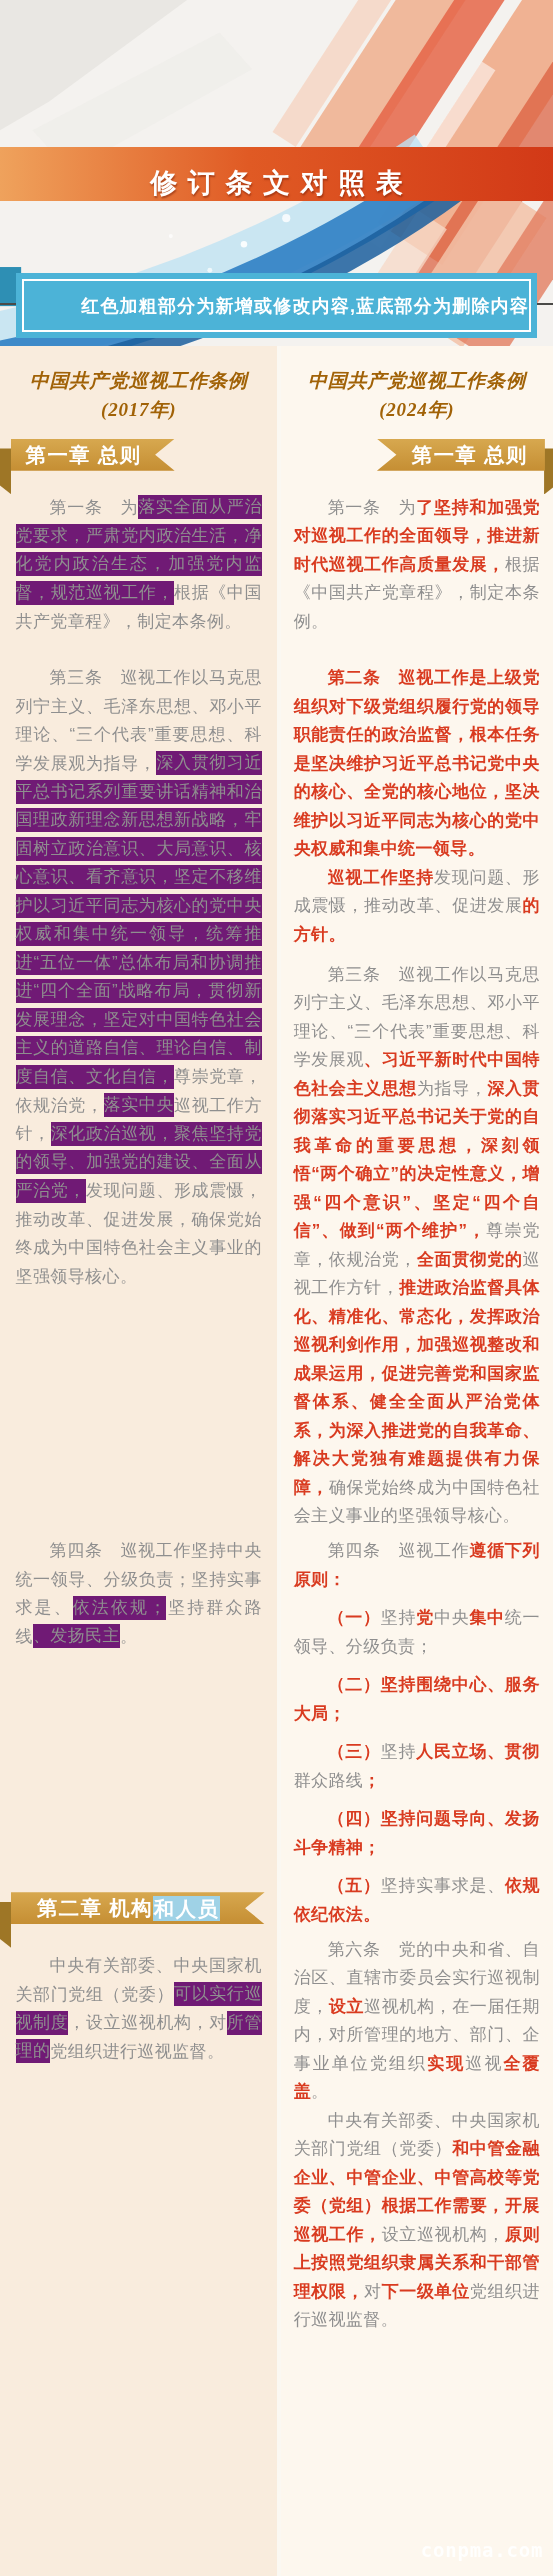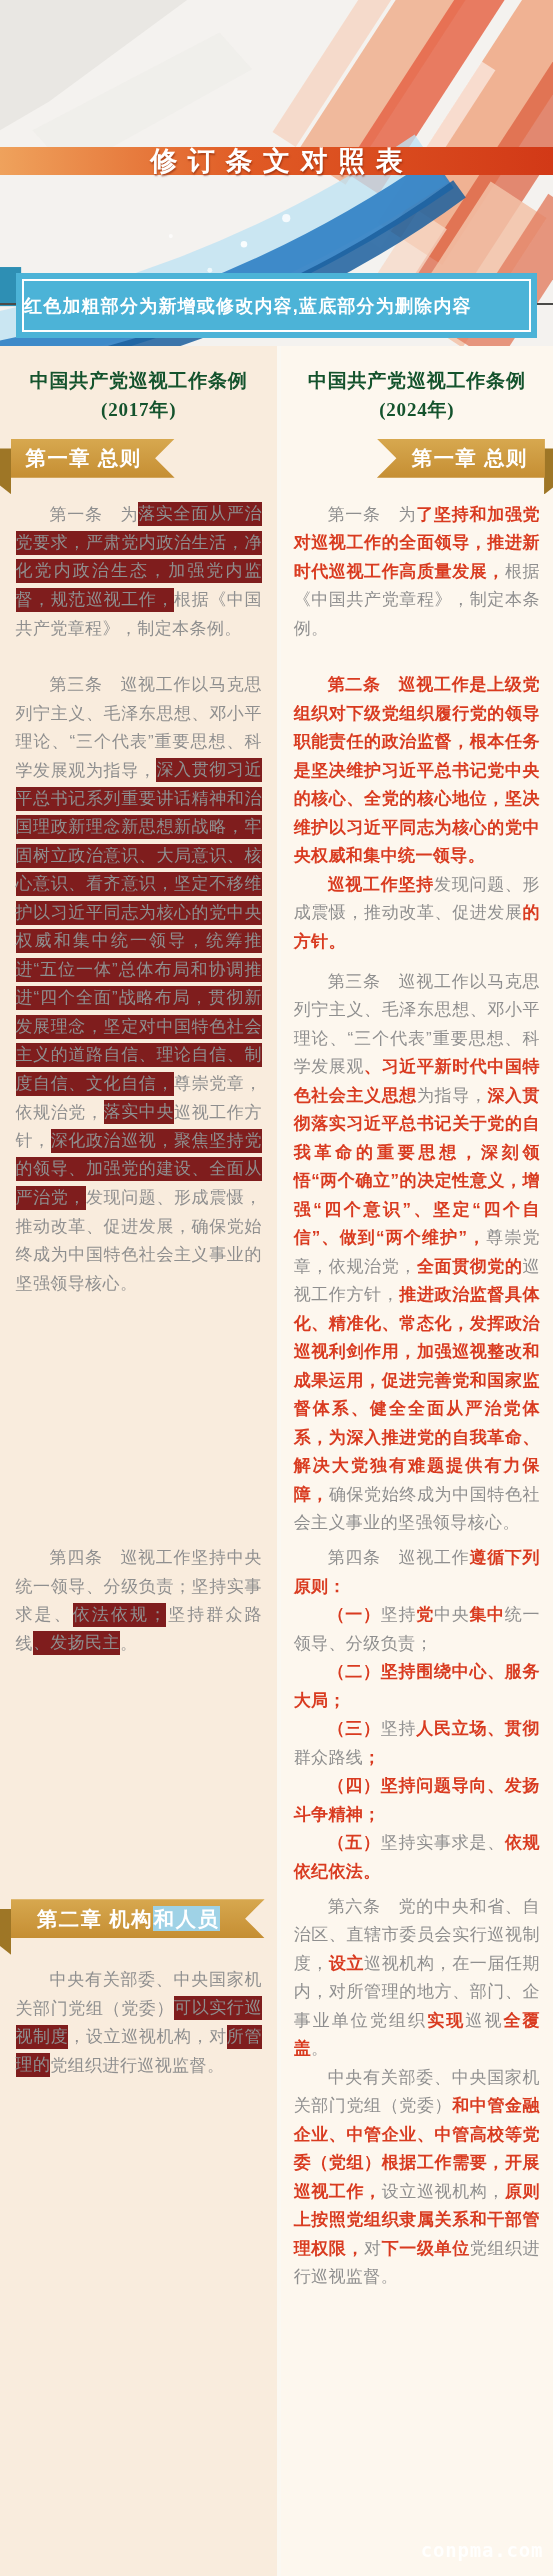--- a/index.html
+++ b/index.html
@@ -10,50 +10,50 @@
   
   .hero{position:relative;height:346px;background:#f4f2ef;overflow:hidden;}
   .deco{position:absolute;left:0;top:0;width:553px;height:346px;}
   .title{
     position:absolute;top:47px;left:0;right:0;margin:0;text-align:center;z-index:3;
     font-family:"Liberation Serif",serif;font-weight:bold;font-size:37px;letter-spacing:0;
     color:#e8560f;text-shadow:0.8px 0.8px 0 #a4380c,1.6px 1.6px 0 #a4380c,2.4px 2.4px 2.4px rgba(0,0,0,.25);
     white-space:nowrap;
   }
   .redbar{
-    position:absolute;top:147px;left:0;width:100%;height:28px;z-index:2;
+    position:absolute;top:147px;left:0;width:100%;height:54px;z-index:2;
     background:linear-gradient(90deg,#efa25c 0%,#e05a24 45%,#d23917 100%);
-    display:flex;align-items:center;justify-content:center;
+    display:flex;align-items:flex-end;justify-content:center;
   }
   .redbar-text{
     color:#fff;font-size:27px;font-weight:bold;letter-spacing:10.6px;text-indent:10.6px;
     text-shadow:0.8px 1.6px 1.6px rgba(120,30,5,.5);white-space:nowrap;
   }
   .rule{position:absolute;top:303px;left:0;width:100%;height:2.4px;background:#4a4a48;z-index:1;}
   .legend{
     position:absolute;top:273px;left:16.3px;right:16.3px;height:65px;z-index:4;
     background:#4cb3d7;padding:5.7px;box-sizing:border-box;
   }
   .legend-inner{
     height:100%;box-sizing:border-box;border:2.4px solid #fff;
-    display:flex;align-items:center;justify-content:flex-start;
+    display:flex;align-items:center;justify-content:flex-end;
   }
   .legend-text{color:#fff;font-size:18px;font-weight:bold;letter-spacing:1.2px;white-space:nowrap;}
   
   .cols{display:flex;width:553px;height:2230px;overflow:hidden;align-items:stretch;}
   .col{box-sizing:border-box;position:relative;overflow:hidden;}
   .col-left{width:278px;background:#f9ecdd;padding:0 15.5px;}
   .gutter{width:3.3px;background:#fbf8f2;}
   .col-right{width:273px;background:#fdf7ee;padding:0 13px;}
   .col-title{
     margin-top:21px;text-align:center;font-family:"Liberation Serif",serif;
-    font-weight:bold;font-size:19px;line-height:28.5px;color:#14532d;letter-spacing:0.8px;
+    font-weight:bold;font-size:19px;line-height:28.5px;color:#a16207;letter-spacing:0.8px;font-style:italic;
   }
   
-  .ribbon{position:relative;height:39px;margin-top:14.7px;}
+  .ribbon{position:relative;height:32px;margin-top:14.7px;}
   .ribbon .band{
     position:absolute;left:0;top:0;right:0;bottom:0;z-index:1;box-sizing:border-box;
     background:linear-gradient(180deg,#d7a84f 0%,#c58e33 100%);
     display:flex;align-items:center;justify-content:center;
   }
   .ribbon-l .band{clip-path:polygon(0 0,100% 0,calc(100% - 19.5px) 50%,100% 100%,0 100%);padding-right:18px;}
   .ribbon-r .band{clip-path:polygon(19.5px 50%,0 0,100% 0,100% 100%,0 100%);padding-left:18px;}
   .ribbon-l::before{
     content:'';position:absolute;left:-12.2px;top:9.8px;width:13px;height:46px;z-index:0;
     background:#9e7626;clip-path:polygon(0 0,100% 0,100% 100%,0 78%);
@@ -71,28 +71,28 @@
     letter-spacing:1.6px;white-space:nowrap;
   }
   .rib-ch2r .ribbon-text{letter-spacing:0;}
   
   .para{
     margin:0;text-indent:2em;text-align:justify;
     font-size:17px;line-height:28.5px;letter-spacing:0.4px;color:#8f8f8f;
   }
   .run-n{}
   .run-r{color:#d93b20;font-weight:bold;}
-  .run-b{background:#7f1d1d;padding:2.4px 0;}
+  .run-b{background:#701a75;padding:2.4px 0;}
   .run-w{color:#fff;}
   .run-wb{color:#fff;background:#9fd2e6;padding:1.6px 0.8px;}
   .run-rr{color:#c43a17;}
   .l-p1{margin-top:23px;} .l-p2{margin-top:28px;} .l-p3{margin-top:246px;}
   .l-p4{margin-top:238px;} .l-p5{margin-top:28px;}
   .r-p1{margin-top:23px;} .r-p2{margin-top:28px;} .r-p2b{margin-top:0;}
-  .r-p3{margin-top:11.4px;} .r-p4{margin-top:6.5px;} .r-item{margin-top:0;}
+  .r-p3{margin-top:11.4px;} .r-p4{margin-top:6.5px;} .r-item{margin-top:10px;}
   .r-p5{margin-top:33px;} .r-p6{margin-top:6.5px;} .r-p7{margin-top:0;}
   
   .watermark{
     position:absolute;right:9.8px;top:2539px;z-index:5;
     color:rgba(255,255,255,.9);font-family:"DejaVu Sans Mono",monospace;
     font-weight:bold;font-size:19px;letter-spacing:0.8px;
   }
 </style>
 </head>
 <body>

